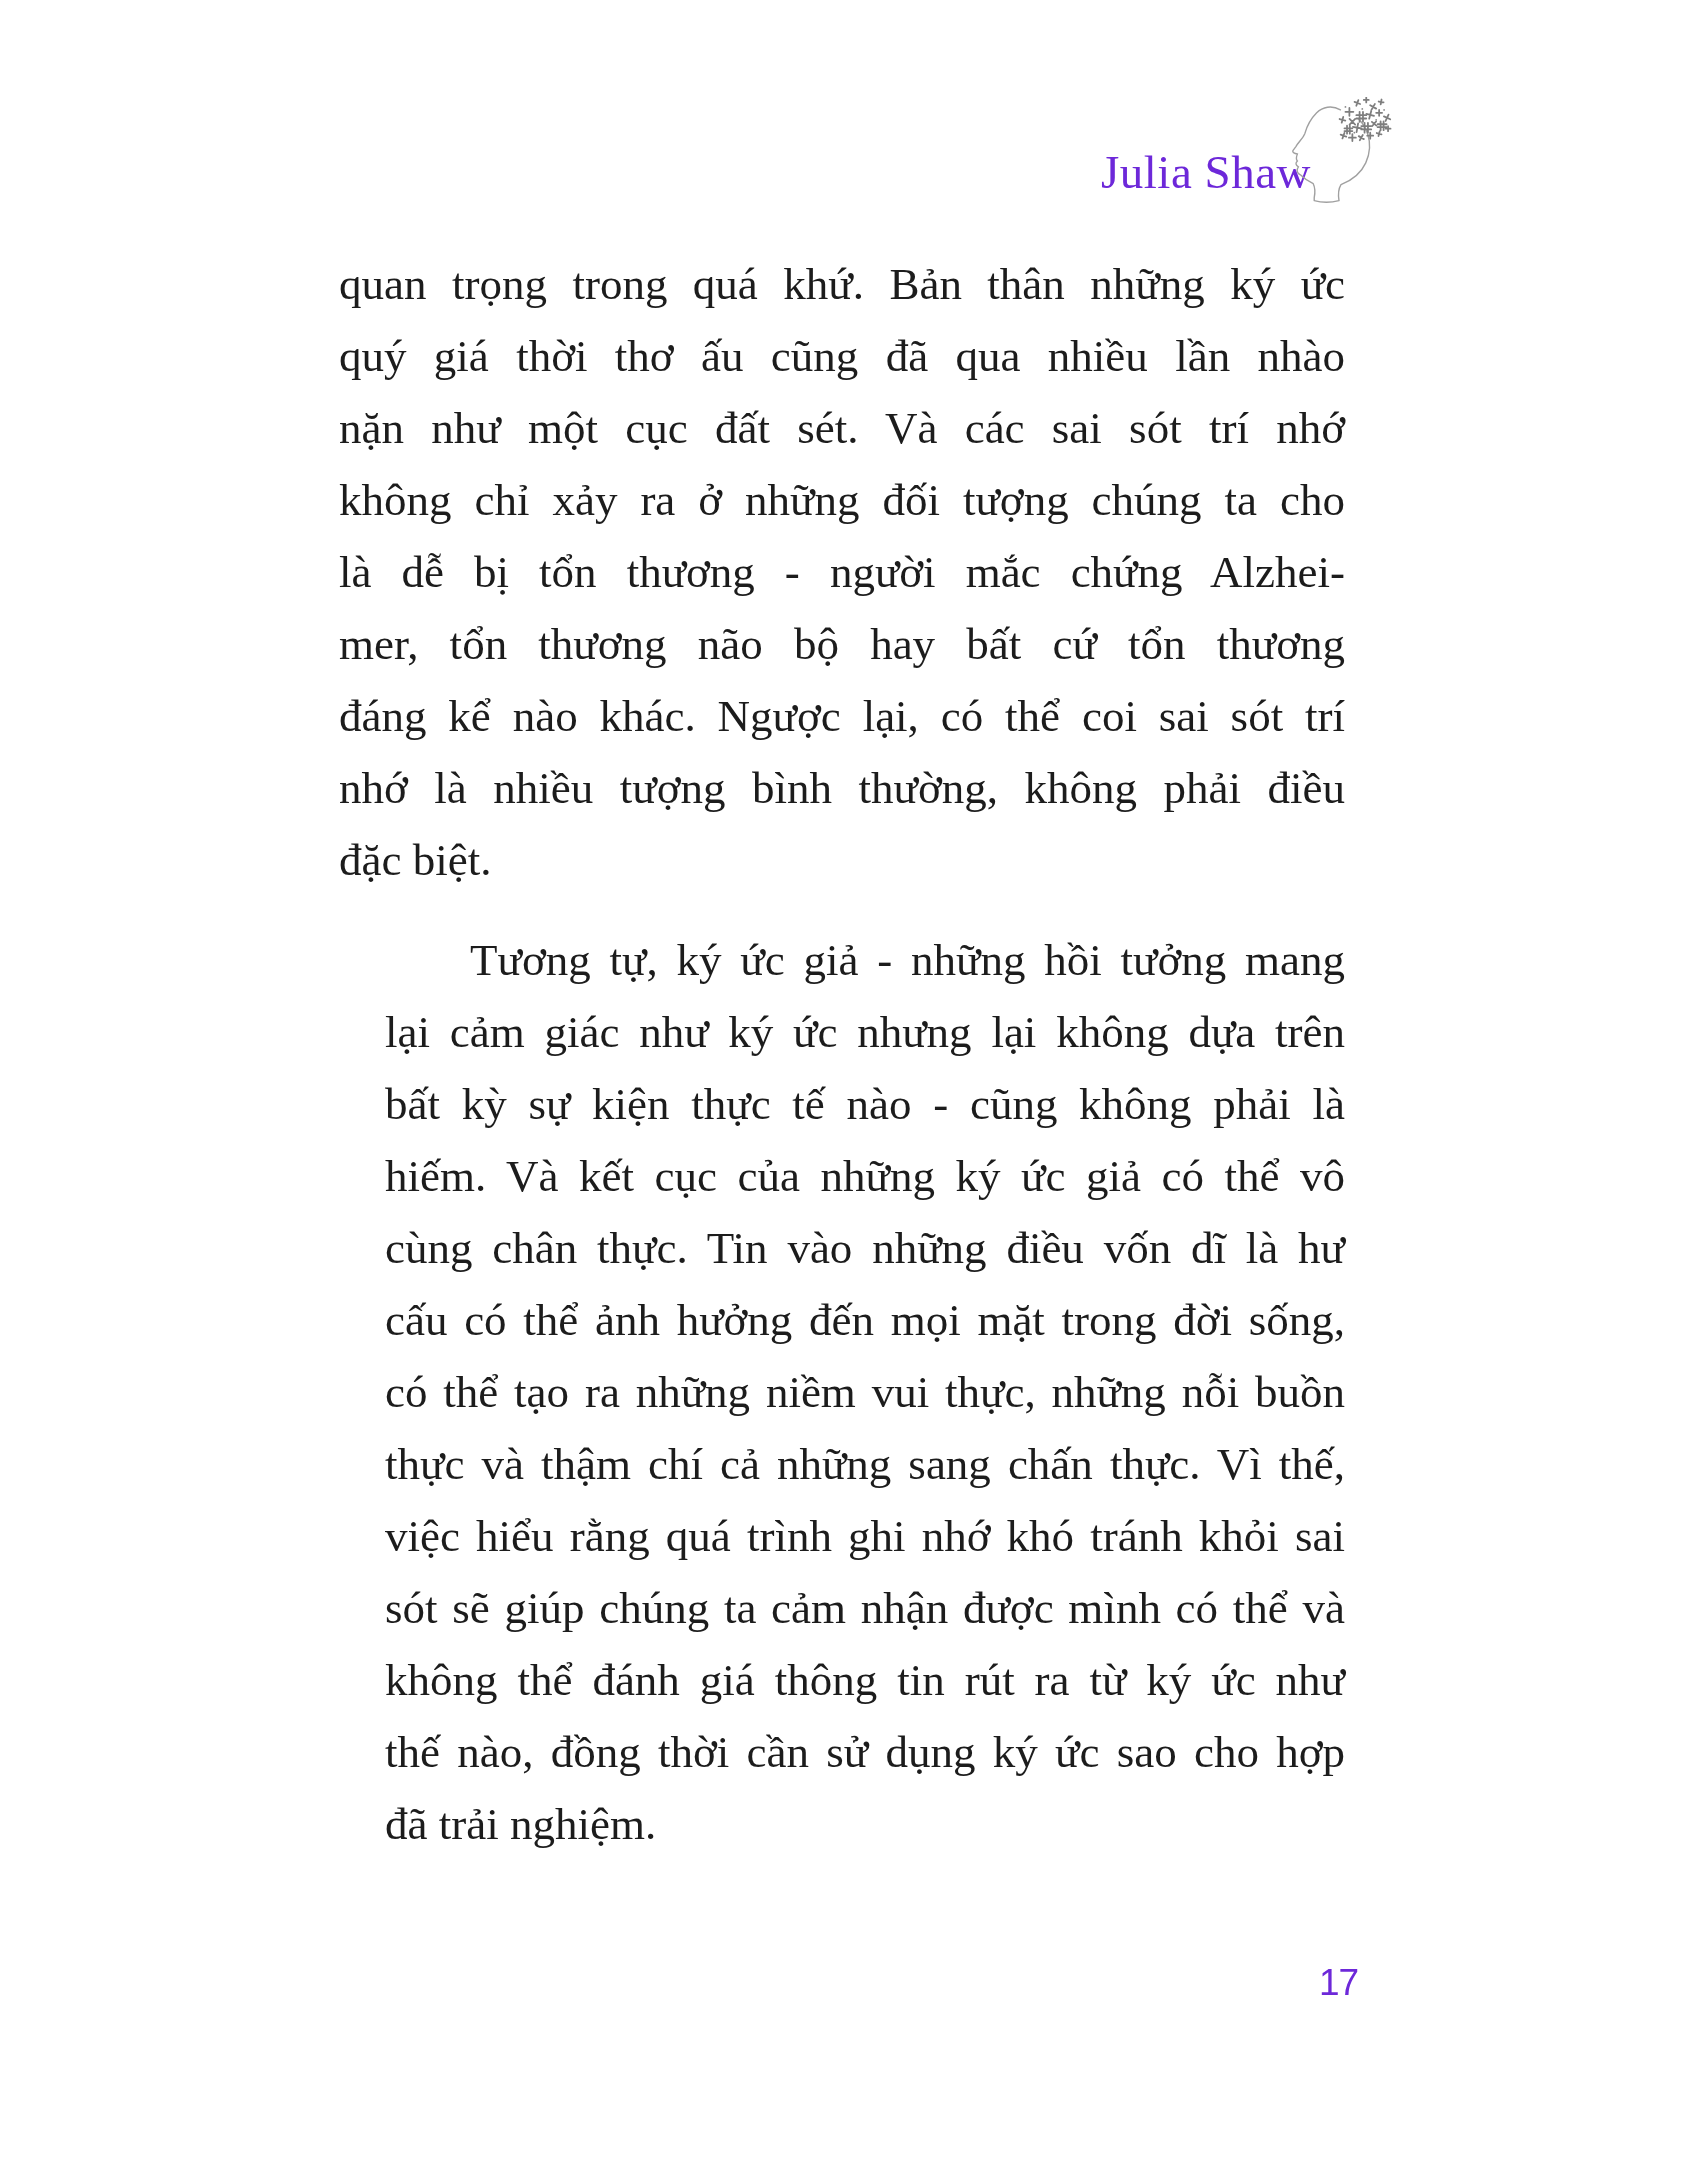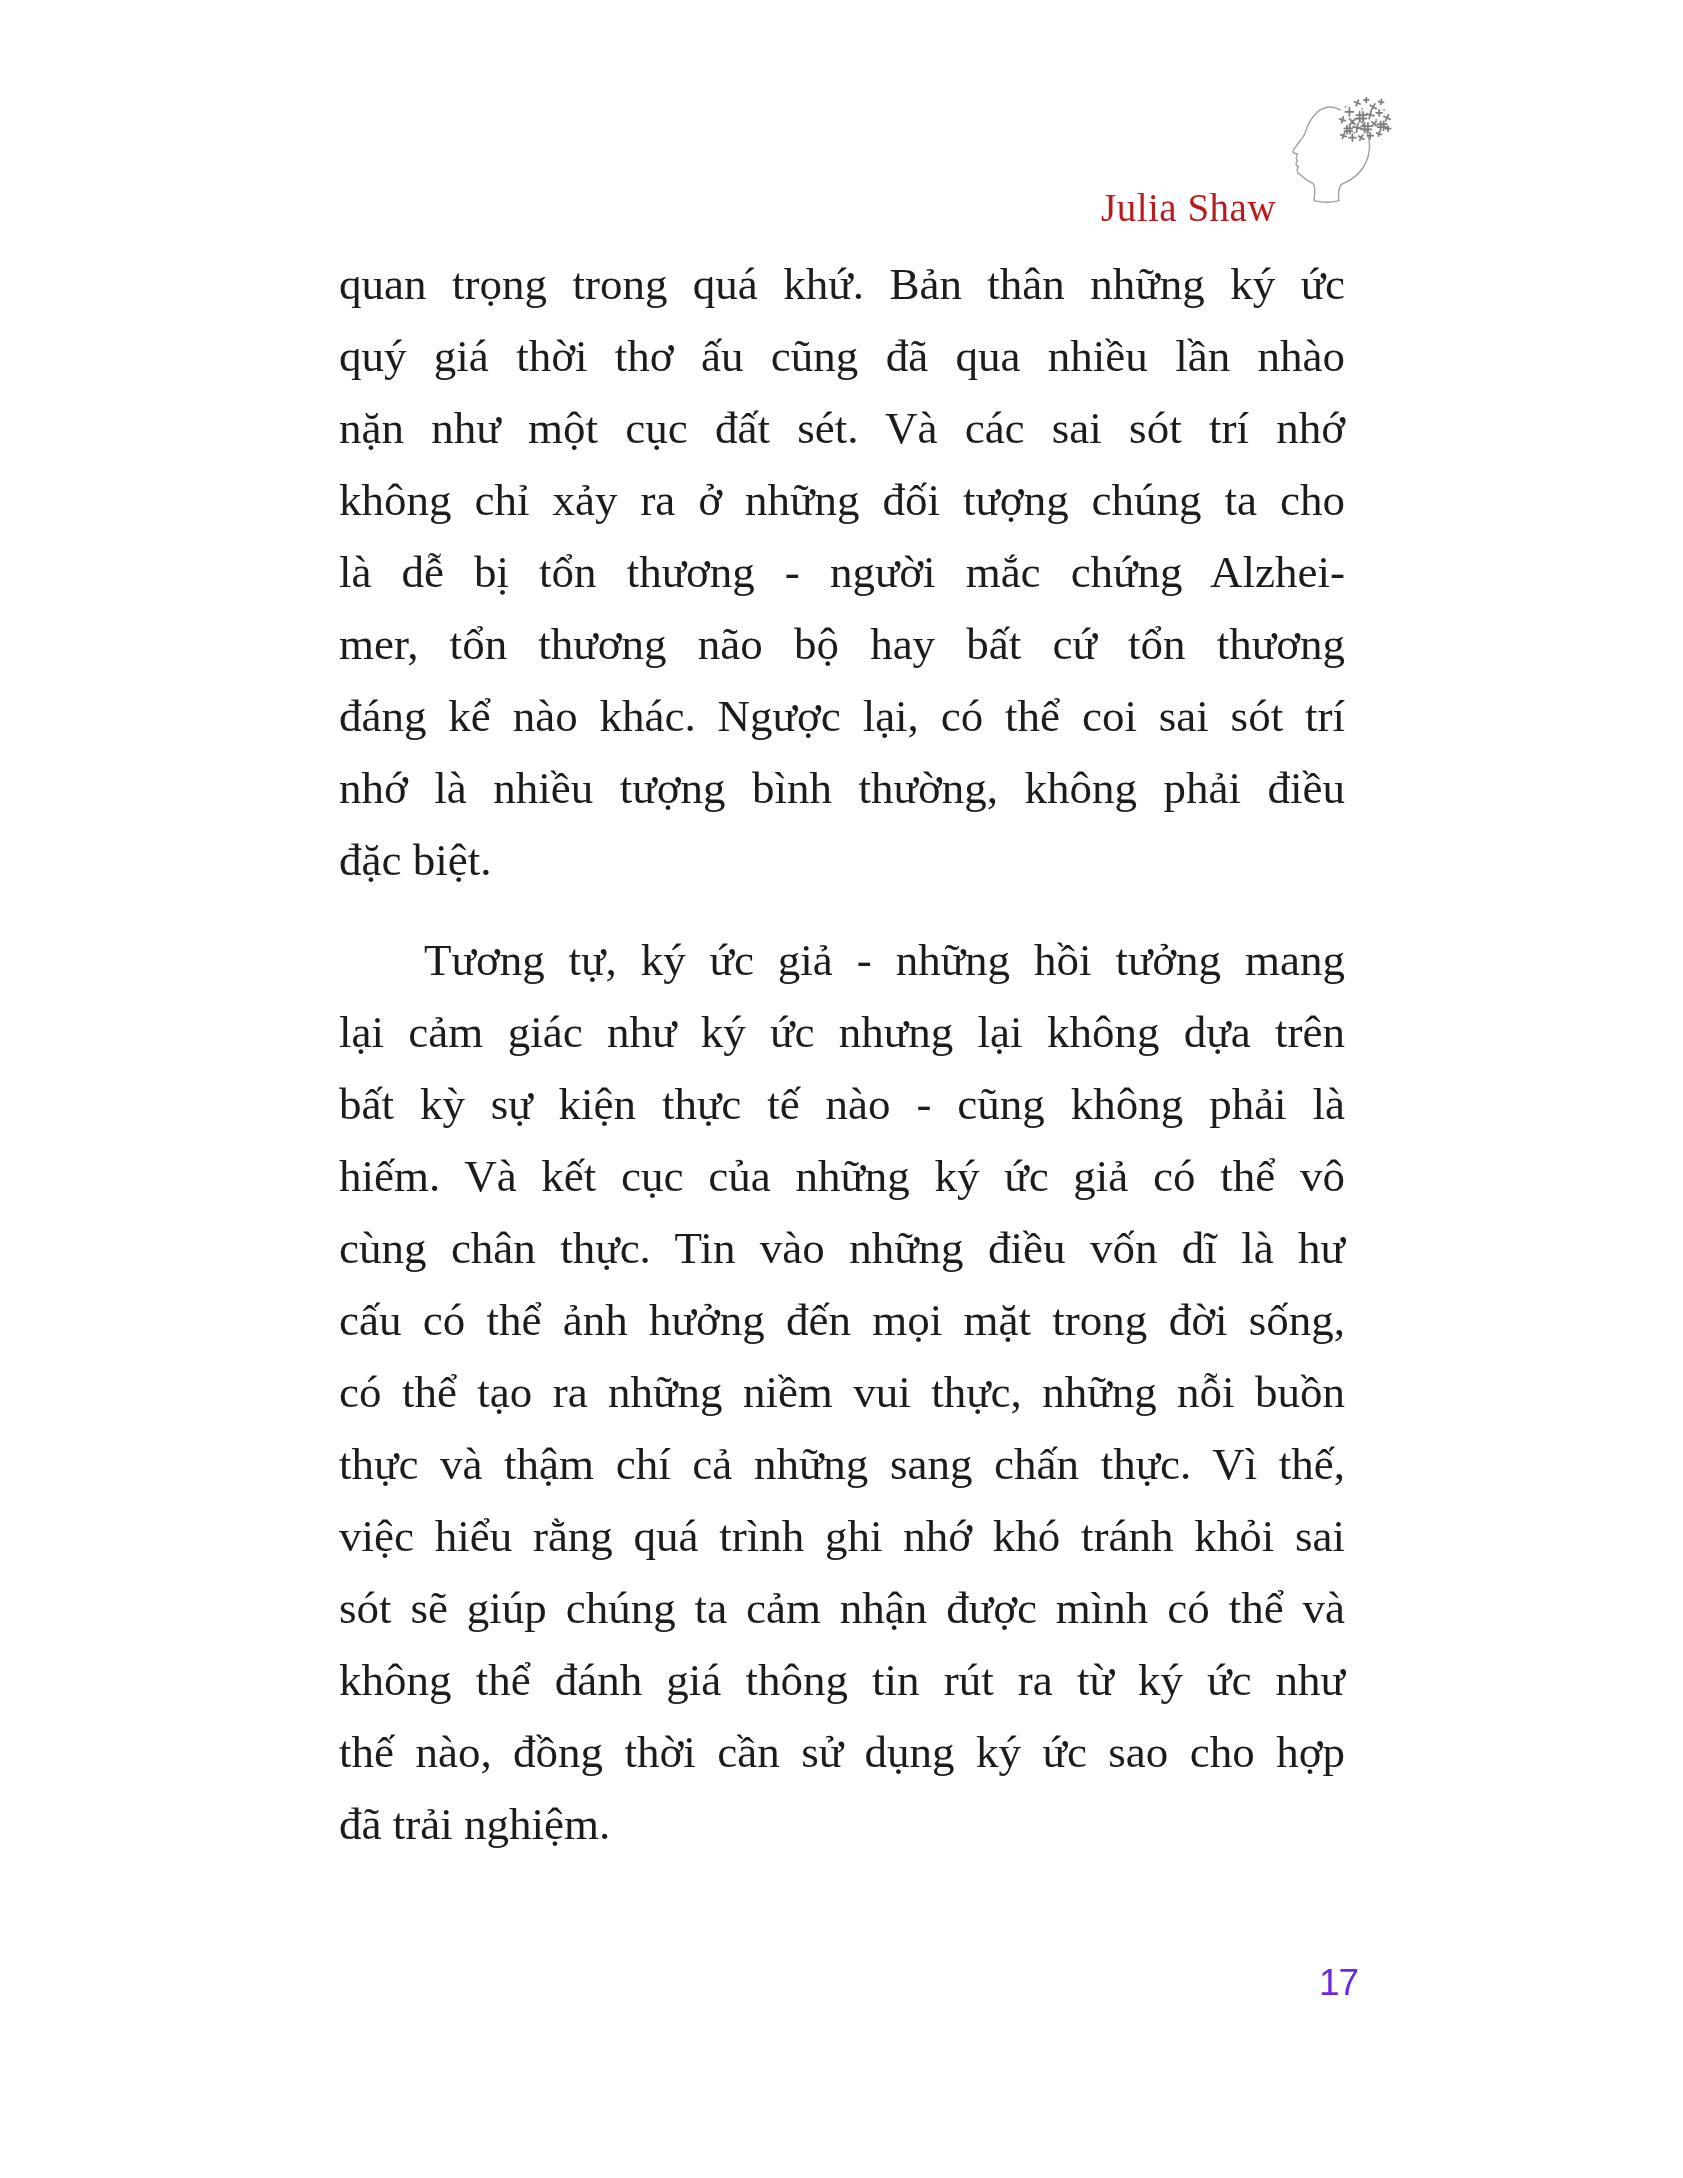--- a/index.html
+++ b/index.html
@@ -13,45 +13,44 @@
     height: 2178px;
     background: #ffffff;
     overflow: hidden;
     font-family: "Liberation Serif", serif;
   }
   
   .header-author {
     position: absolute;
     top: 145px;
     left: 1101px;
-    font-size: 39px;
-    color: #b91c1c;
+    font-size: 47px;
+    color: #6d28d9;
     letter-spacing: 0.5px;
     white-space: nowrap;
-    margin-top: 40px;
   }
   .header-icon {
     position: absolute;
     top: 97px;
     left: 1283px;
     width: 111px;
     height: 111px;
   }
   
   .bodytext {
     position: absolute;
     left: 339px;
     top: 248px;
     width: 1006px;
     font-size: 45px;
     line-height: 72px;
     color: #1c1c1c;
   }
   .paragraph { margin: 0; }
-  .paragraph.second { margin-top: 28px; }
+  .paragraph.second { margin-top: 28px; margin-left: 46px; }
   .line {
     height: 72px;
     text-align: justify;
     text-align-last: justify;
     white-space: nowrap;
     white-space: normal;
   }
   .line.para-end {
     text-align-last: left;
   }

